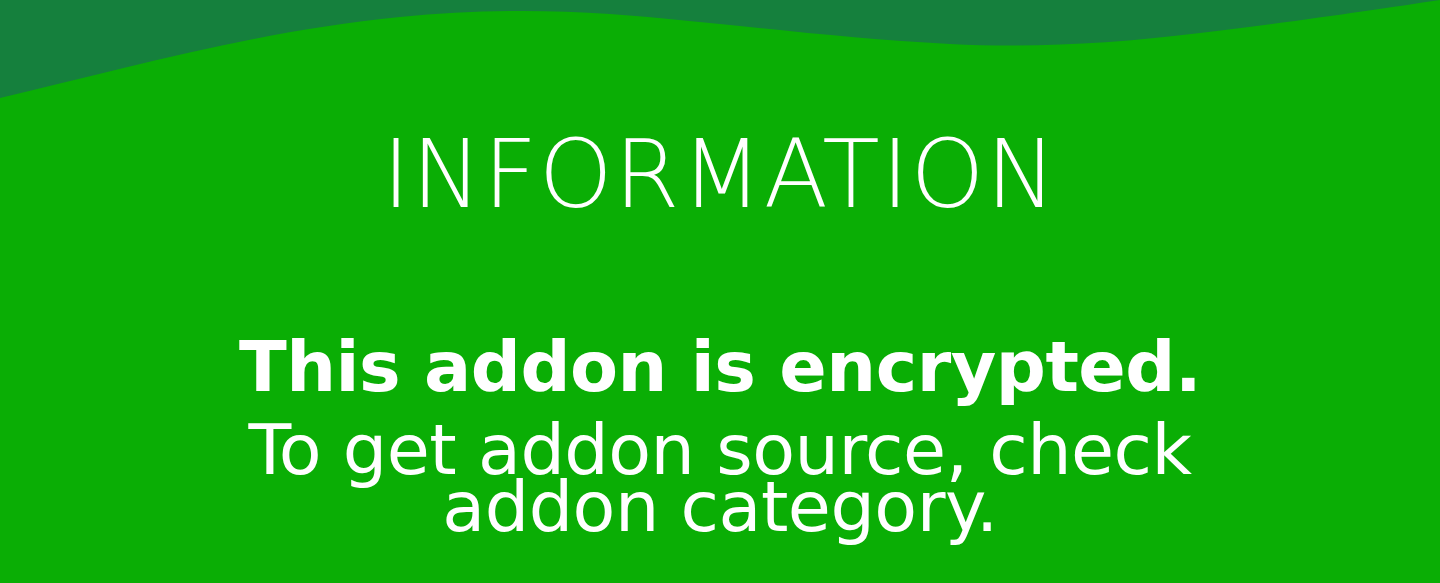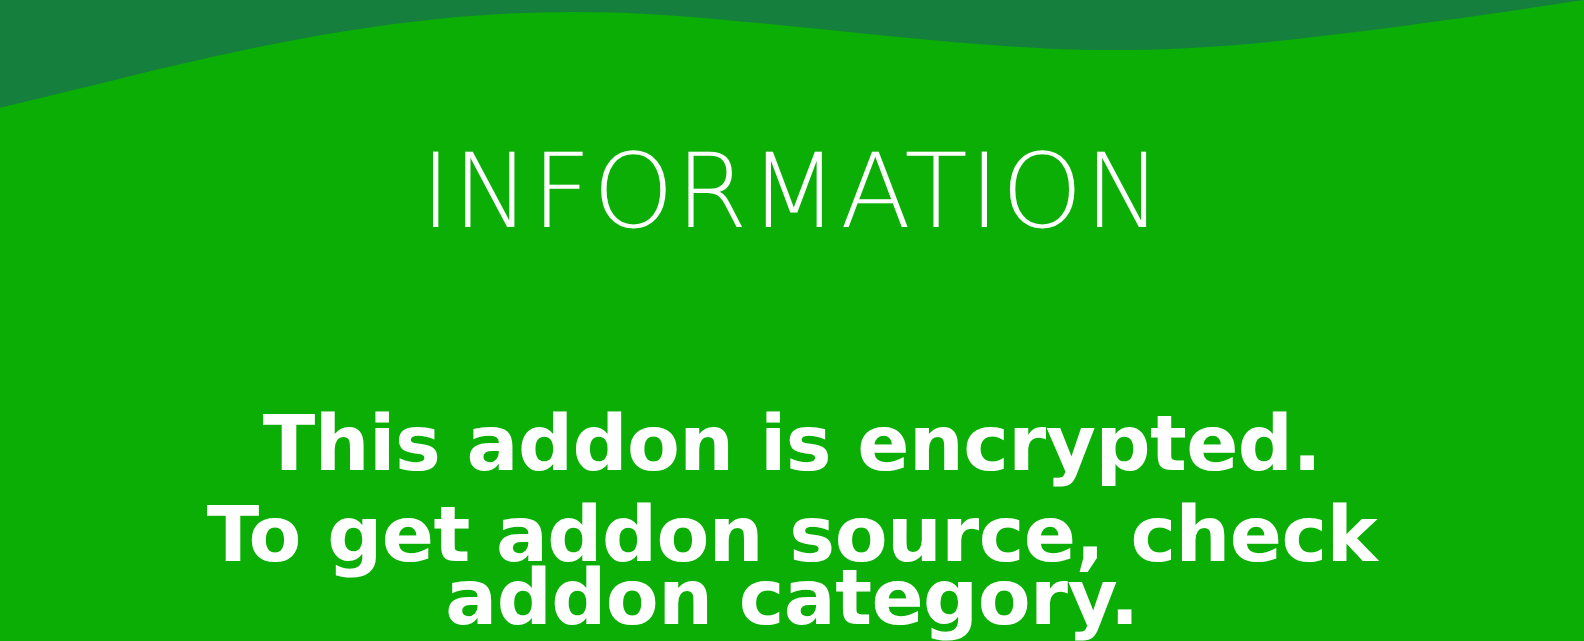--- a/index.html
+++ b/index.html
@@ -62,27 +62,26 @@
   }
 
   #message-headline {
     color: #ffffff;
     font-family: "DejaVu Sans", "Liberation Sans", sans-serif;
     font-weight: 700;
     font-size: 70px;
     line-height: 74px;
     letter-spacing: -0.5px;
     white-space: nowrap;
-    margin-top: 36px;
   }
 
   #message-body {
     color: #ffffff;
     font-family: "DejaVu Sans", "Liberation Sans", sans-serif;
-    font-weight: 700;
+    font-weight: 400;
     font-size: 70px;
     line-height: 57px;
     letter-spacing: -0.5px;
     margin-top: 18px;
   }
 
   .body-line {
     display: block;
     white-space: nowrap;
   }

